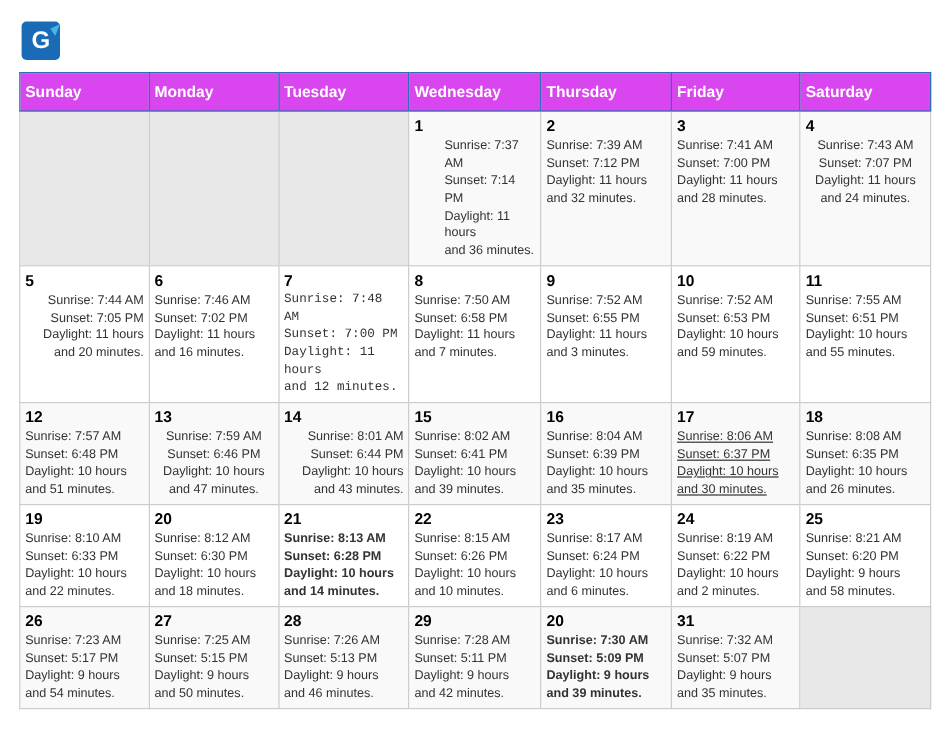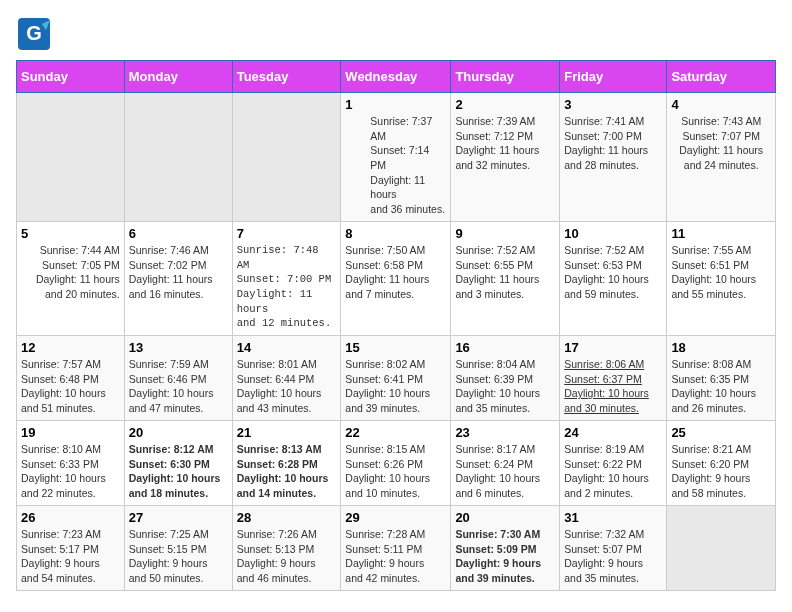--- a/index.html
+++ b/index.html
@@ -198,28 +198,28 @@
       <tr>
         <td>
           <span class="day-num">12</span>
           <div class="day-info" style="white-space: pre-line;">Sunrise: 7:57 AM
 Sunset: 6:48 PM
 Daylight: 10 hours
 and 51 minutes.</div>
         </td>
         <td>
           <span class="day-num">13</span>
-          <div class="day-info" style="white-space: pre-line;">Sunrise: 7:59 AM
+          <div class="day-info" style="white-space: pre-line; text-align: center;">Sunrise: 7:59 AM
 Sunset: 6:46 PM
 Daylight: 10 hours
 and 47 minutes.</div>
         </td>
         <td>
           <span class="day-num">14</span>
-          <div class="day-info" style="white-space: pre-line;">Sunrise: 8:01 AM
+          <div class="day-info" style="white-space: pre-line; text-align: right;">Sunrise: 8:01 AM
 Sunset: 6:44 PM
 Daylight: 10 hours
 and 43 minutes.</div>
         </td>
         <td>
           <span class="day-num">15</span>
           <div class="day-info" style="white-space: pre-line;">Sunrise: 8:02 AM
 Sunset: 6:41 PM
 Daylight: 10 hours
 and 39 minutes.</div>
@@ -249,21 +249,21 @@
       <tr>
         <td>
           <span class="day-num">19</span>
           <div class="day-info" style="white-space: pre-line;">Sunrise: 8:10 AM
 Sunset: 6:33 PM
 Daylight: 10 hours
 and 22 minutes.</div>
         </td>
         <td>
           <span class="day-num">20</span>
-          <div class="day-info" style="white-space: pre-line; font-weight: bold;">Sunrise: 8:12 AM
+          <div class="day-info" style="white-space: pre-line;">Sunrise: 8:12 AM
 Sunset: 6:30 PM
 Daylight: 10 hours
 and 18 minutes.</div>
         </td>
         <td>
           <span class="day-num">21</span>
           <div class="day-info" style="white-space: pre-line; font-weight: bold;">Sunrise: 8:13 AM
 Sunset: 6:28 PM
 Daylight: 10 hours
 and 14 minutes.</div>

